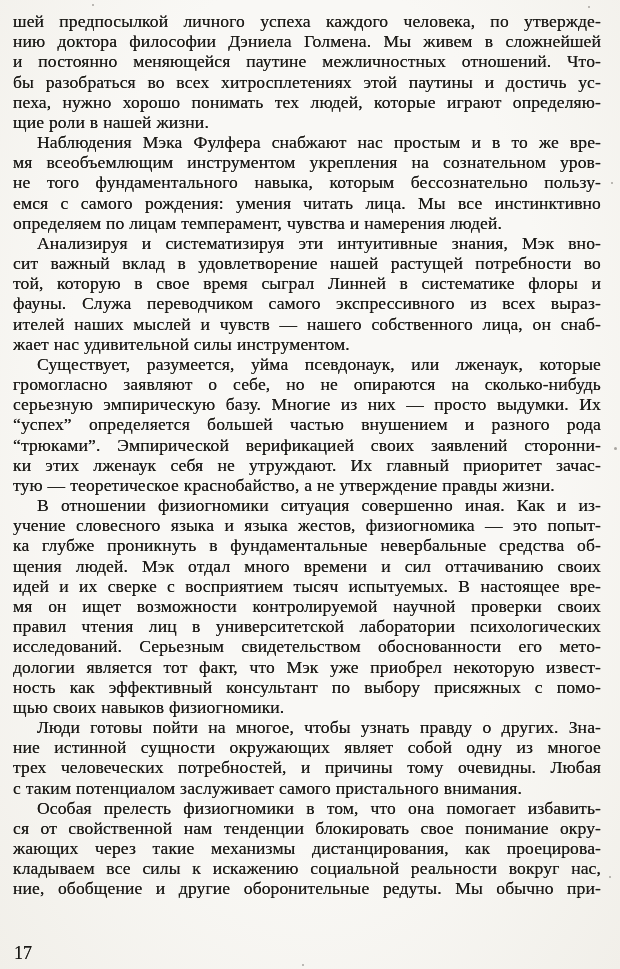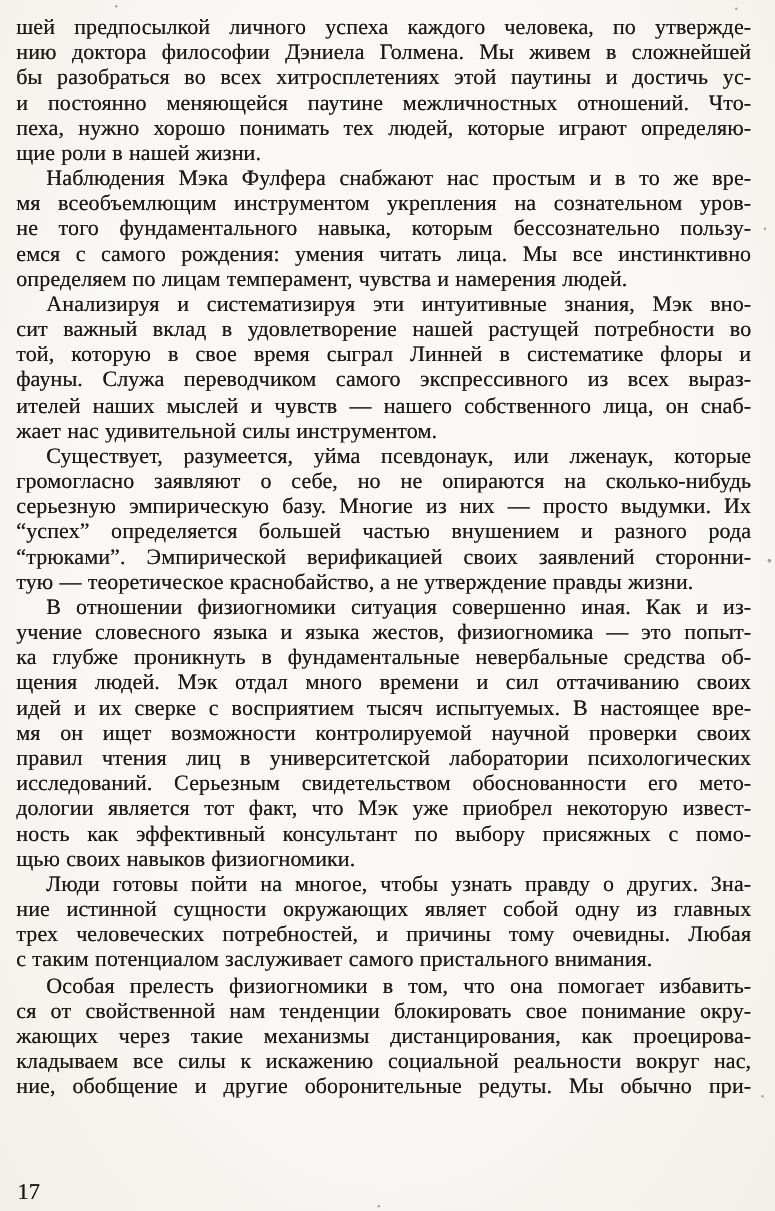--- a/index.html
+++ b/index.html
@@ -27,22 +27,22 @@
   .speck{position:absolute;border-radius:50%;background:rgba(70,66,60,0.45);}
 </style>
 </head>
 <body>
 
 <div class="page">
   <div class="body-text" id="body-text">
       <div class="para">
         <div class="ln">шей предпосылкой личного успеха каждого человека, по утвержде-</div>
         <div class="ln">нию доктора философии Дэниела Голмена. Мы живем в сложнейшей</div>
+        <div class="ln">и постоянно меняющейся паутине межличностных отношений. Что-</div>
         <div class="ln">бы разобраться во всех хитросплетениях этой паутины и достичь ус-</div>
-        <div class="ln">и постоянно меняющейся паутине межличностных отношений. Что-</div>
         <div class="ln">пеха, нужно хорошо понимать тех людей, которые играют определяю-</div>
         <div class="ln end">щие роли в нашей жизни.</div>
       </div>
       <div class="para">
         <div class="ln indent">Наблюдения Мэка Фулфера снабжают нас простым и в то же вре-</div>
         <div class="ln">мя всеобъемлющим инструментом укрепления на сознательном уров-</div>
         <div class="ln">не того фундаментального навыка, которым бессознательно пользу-</div>
         <div class="ln">емся с самого рождения: умения читать лица. Мы все инстинктивно</div>
         <div class="ln end">определяем по лицам темперамент, чувства и намерения людей.</div>
       </div>
@@ -53,38 +53,39 @@
         <div class="ln">фауны. Служа переводчиком самого экспрессивного из всех выраз-</div>
         <div class="ln">ителей наших мыслей и чувств — нашего собственного лица, он снаб-</div>
         <div class="ln end">жает нас удивительной силы инструментом.</div>
       </div>
       <div class="para">
         <div class="ln indent">Существует, разумеется, уйма псевдонаук, или лженаук, которые</div>
         <div class="ln">громогласно заявляют о себе, но не опираются на сколько-нибудь</div>
         <div class="ln">серьезную эмпирическую базу. Многие из них — просто выдумки. Их</div>
         <div class="ln">“успех” определяется большей частью внушением и разного рода</div>
         <div class="ln">“трюками”. Эмпирической верификацией своих заявлений сторонни-</div>
+        <div class="ln">ки этих лженаук себя не утруждают. Их главный приоритет зачас-</div>
         <div class="ln end">тую — теоретическое краснобайство, а не утверждение правды жизни.</div>
       </div>
       <div class="para">
         <div class="ln indent">В отношении физиогномики ситуация совершенно иная. Как и из-</div>
         <div class="ln">учение словесного языка и языка жестов, физиогномика — это попыт-</div>
         <div class="ln">ка глубже проникнуть в фундаментальные невербальные средства об-</div>
         <div class="ln">щения людей. Мэк отдал много времени и сил оттачиванию своих</div>
         <div class="ln">идей и их сверке с восприятием тысяч испытуемых. В настоящее вре-</div>
         <div class="ln">мя он ищет возможности контролируемой научной проверки своих</div>
         <div class="ln">правил чтения лиц в университетской лаборатории психологических</div>
         <div class="ln">исследований. Серьезным свидетельством обоснованности его мето-</div>
         <div class="ln">дологии является тот факт, что Мэк уже приобрел некоторую извест-</div>
         <div class="ln">ность как эффективный консультант по выбору присяжных с помо-</div>
         <div class="ln end">щью своих навыков физиогномики.</div>
       </div>
       <div class="para">
         <div class="ln indent">Люди готовы пойти на многое, чтобы узнать правду о других. Зна-</div>
-        <div class="ln">ние истинной сущности окружающих являет собой одну из главных</div>
+        <div class="ln">ние истинной сущности окружающих являет собой одну из многое</div>
         <div class="ln">трех человеческих потребностей, и причины тому очевидны. Любая</div>
         <div class="ln end">с таким потенциалом заслуживает самого пристального внимания.</div>
       </div>
       <div class="para">
         <div class="ln indent">Особая прелесть физиогномики в том, что она помогает избавить-</div>
         <div class="ln">ся от свойственной нам тенденции блокировать свое понимание окру-</div>
         <div class="ln">жающих через такие механизмы дистанцирования, как проецирова-</div>
         <div class="ln">кладываем все силы к искажению социальной реальности вокруг нас,</div>
         <div class="ln">ние, обобщение и другие оборонительные редуты. Мы обычно при-</div>
       </div>

